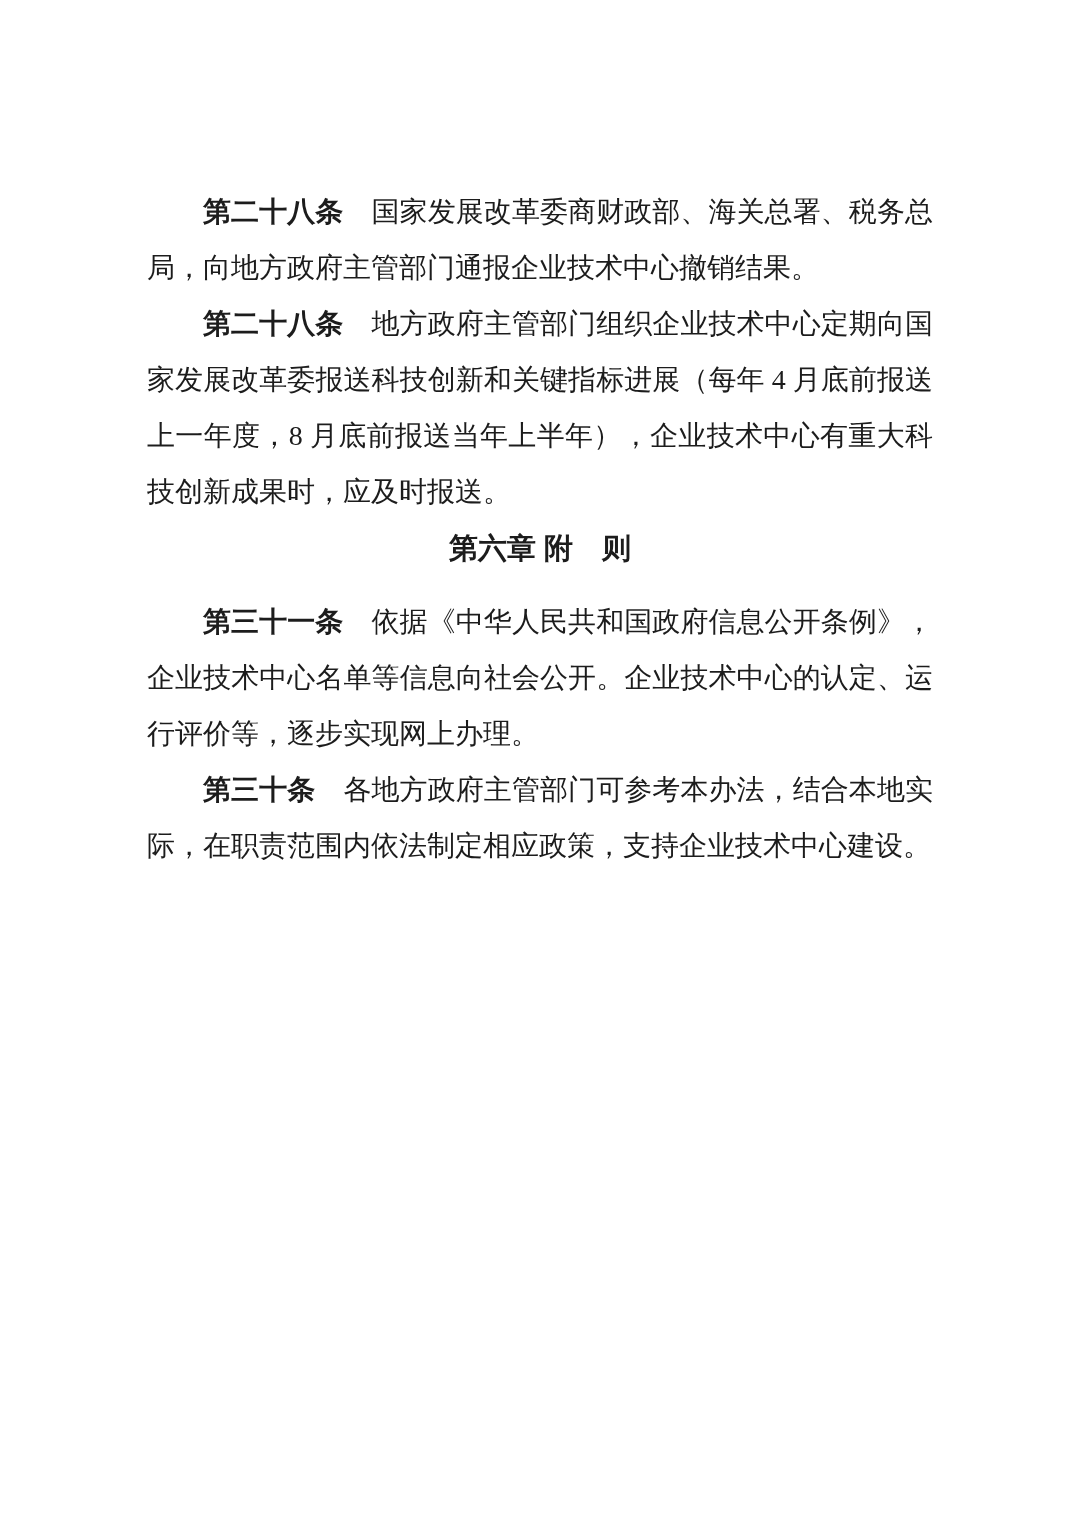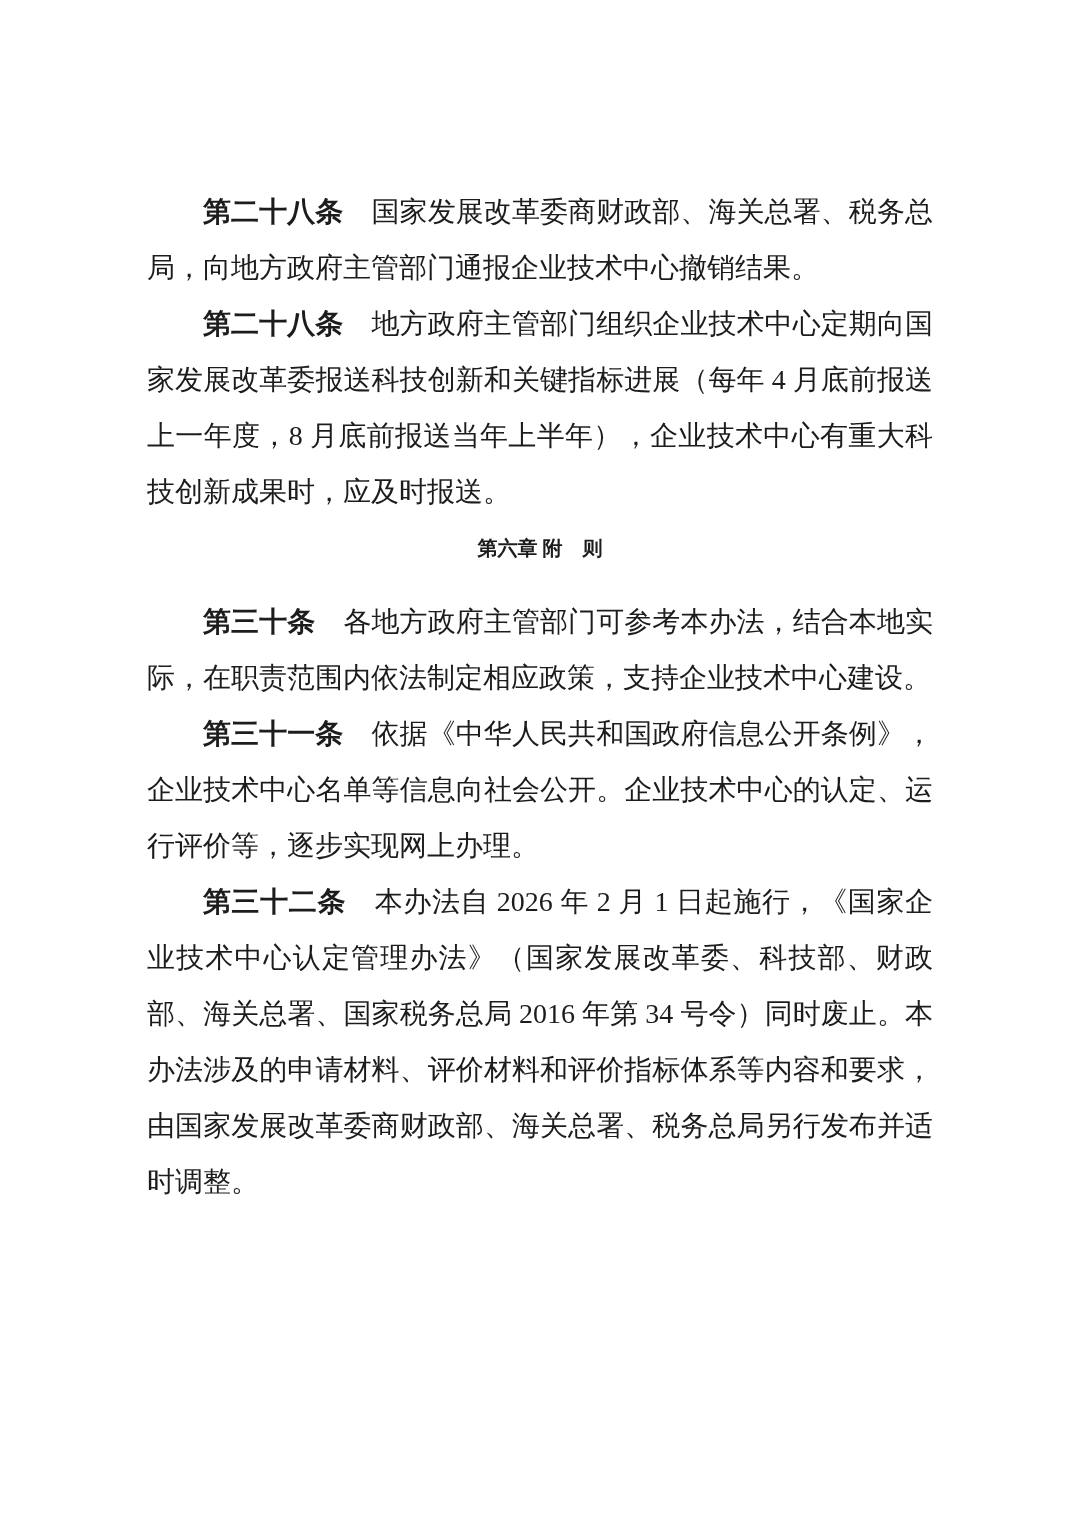--- a/index.html
+++ b/index.html
@@ -29,36 +29,35 @@
   p.article {
     margin: 0;
     padding: 0;
     text-indent: 2em;
   }
   h2.chapter {
     margin: 0 0 18px 0;
     padding: 0;
     text-indent: 0;
     text-align: center;
-    font-family: Liberation Serif, serif;
+    font-family: Liberation Sans, sans-serif;
     font-weight: bold;
-    font-size: 20px;
+    font-size: 29px;
     line-height: 56px;
     color: #1c1c1c;
   }
   .art-num {
     font-family: "Liberation Sans", sans-serif;
     font-weight: bold;
   }
 </style>
 </head>
 <body>
 
 <div class="page">
   <main class="text-block">
       <p class="article"><span class="art-num">第二十八条</span><span>　</span><span>国家发展改革委商财政部、海关总署、税务总局，向地方政府主管部门通报企业技术中心撤销结果。</span></p>
       <p class="article"><span class="art-num">第二十八条</span><span>　</span><span>地方政府主管部门组织企业技术中心定期向国家发展改革委报送科技创新和关键指标进展（每年 4 月底前报送上一年度，8 月底前报送当年上半年），企业技术中心有重大科技创新成果时，应及时报送。</span></p>
       <h2 class="chapter">第六章 附　则</h2>
+      <p class="article"><span class="art-num">第三十一条</span><span>　</span><span>依据《中华人民共和国政府信息公开条例》，企业技术中心名单等信息向社会公开。企业技术中心的认定、运行评价等，逐步实现网上办理。</span></p>
       <p class="article"><span class="art-num">第三十条</span><span>　</span><span>各地方政府主管部门可参考本办法，结合本地实际，在职责范围内依法制定相应政策，支持企业技术中心建设。</span></p>
-      <p class="article"><span class="art-num">第三十一条</span><span>　</span><span>依据《中华人民共和国政府信息公开条例》，企业技术中心名单等信息向社会公开。企业技术中心的认定、运行评价等，逐步实现网上办理。</span></p>
-      <p class="article"><span class="art-num">第三十二条</span><span>　</span><span>本办法自 2026 年 2 月 1 日起施行，《国家企业技术中心认定管理办法》（国家发展改革委、科技部、财政部、海关总署、国家税务总局 2016 年第 34 号令）同时废止。本办法涉及的申请材料、评价材料和评价指标体系等内容和要求，由国家发展改革委商财政部、海关总署、税务总局另行发布并适时调整。</span></p>
     </main>
 </div>
 
 </body></html>

